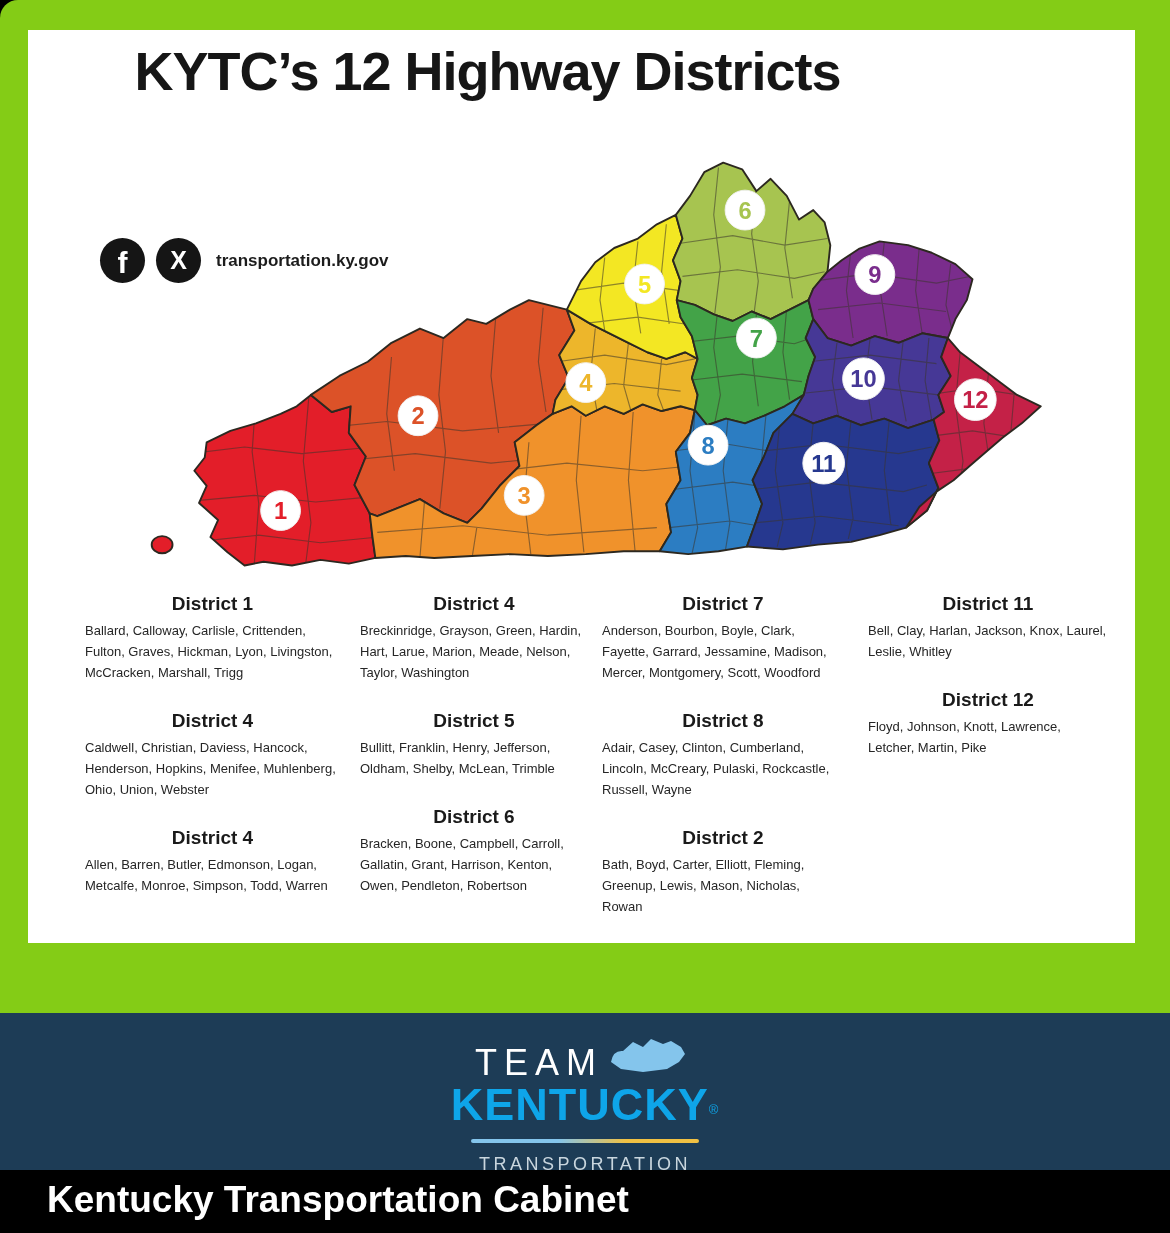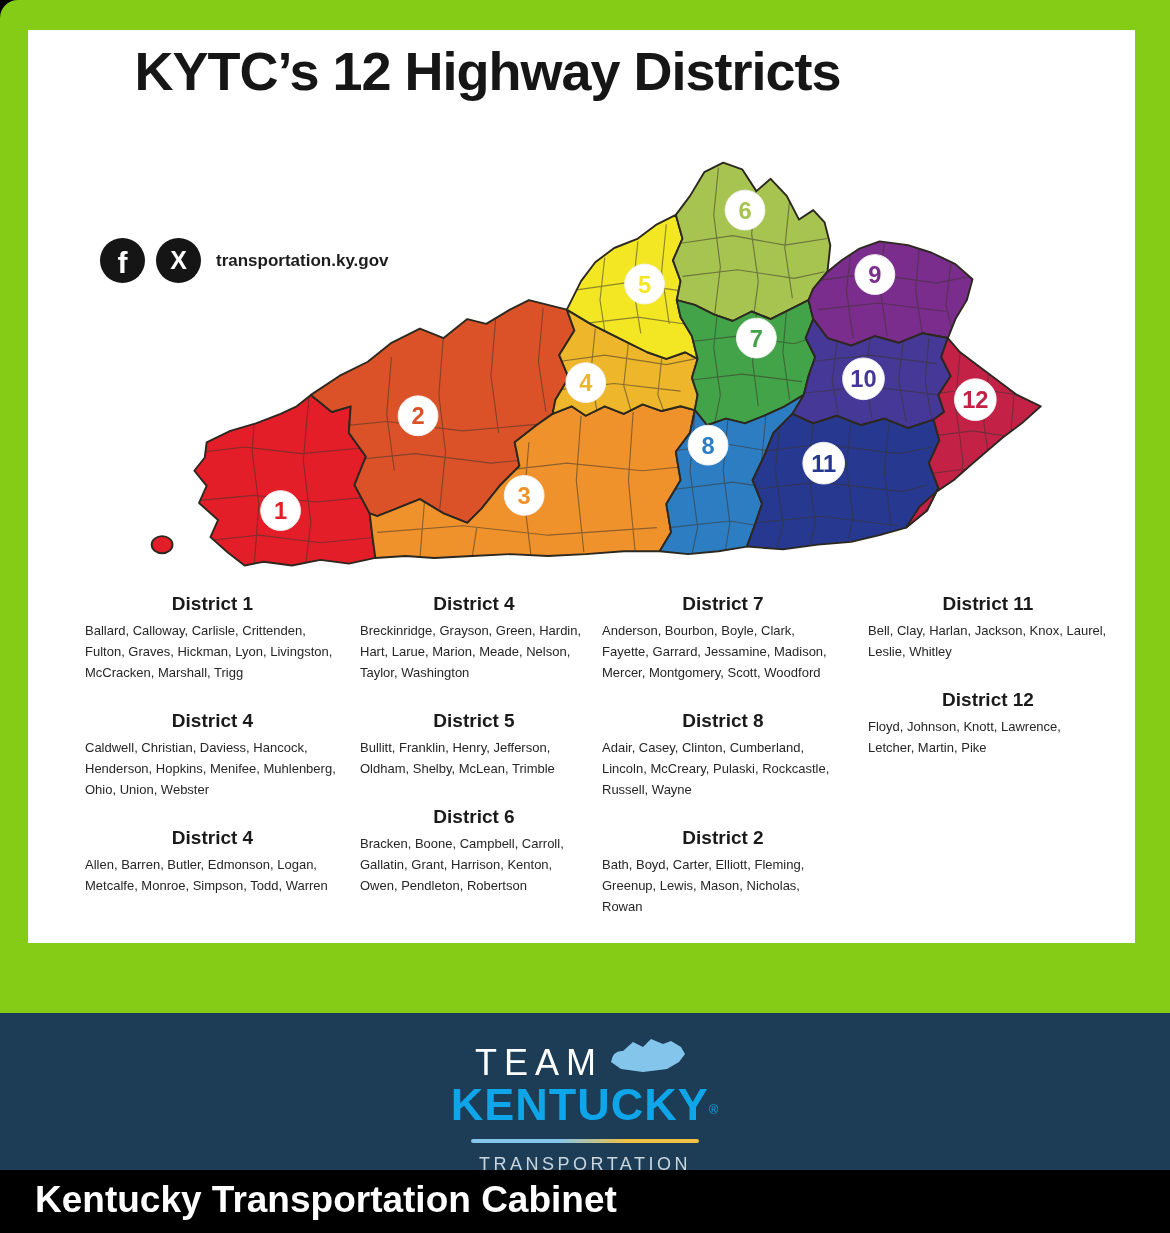--- a/index.html
+++ b/index.html
@@ -69,21 +69,21 @@
     background:linear-gradient(90deg,#84C5EC 0%,#84C5EC 38%,#F1C143 68%,#F1C143 100%);
     border-radius:2px;
   }
   .cabinet-line1, .cabinet-line2 {
     color:#C9D6DE; font-size:18px; letter-spacing:3.5px; line-height:22px;
   }
   .blackbar {
     position:absolute; left:0; top:1170px; width:1170px; height:63px; background:#000;
   }
   .caption {
-    color:#fff; font-size:37px; font-weight:bold; line-height:60px; padding-left:35px;
+    color:#fff; font-size:37px; font-weight:bold; line-height:60px; padding-left:47px;
     white-space:nowrap;
   }
 </style>
 </head>
 <body>
 
 <div class="card">
   <div class="panel">
 
     <div class="title">KYTC’s 12 Highway Districts</div>

